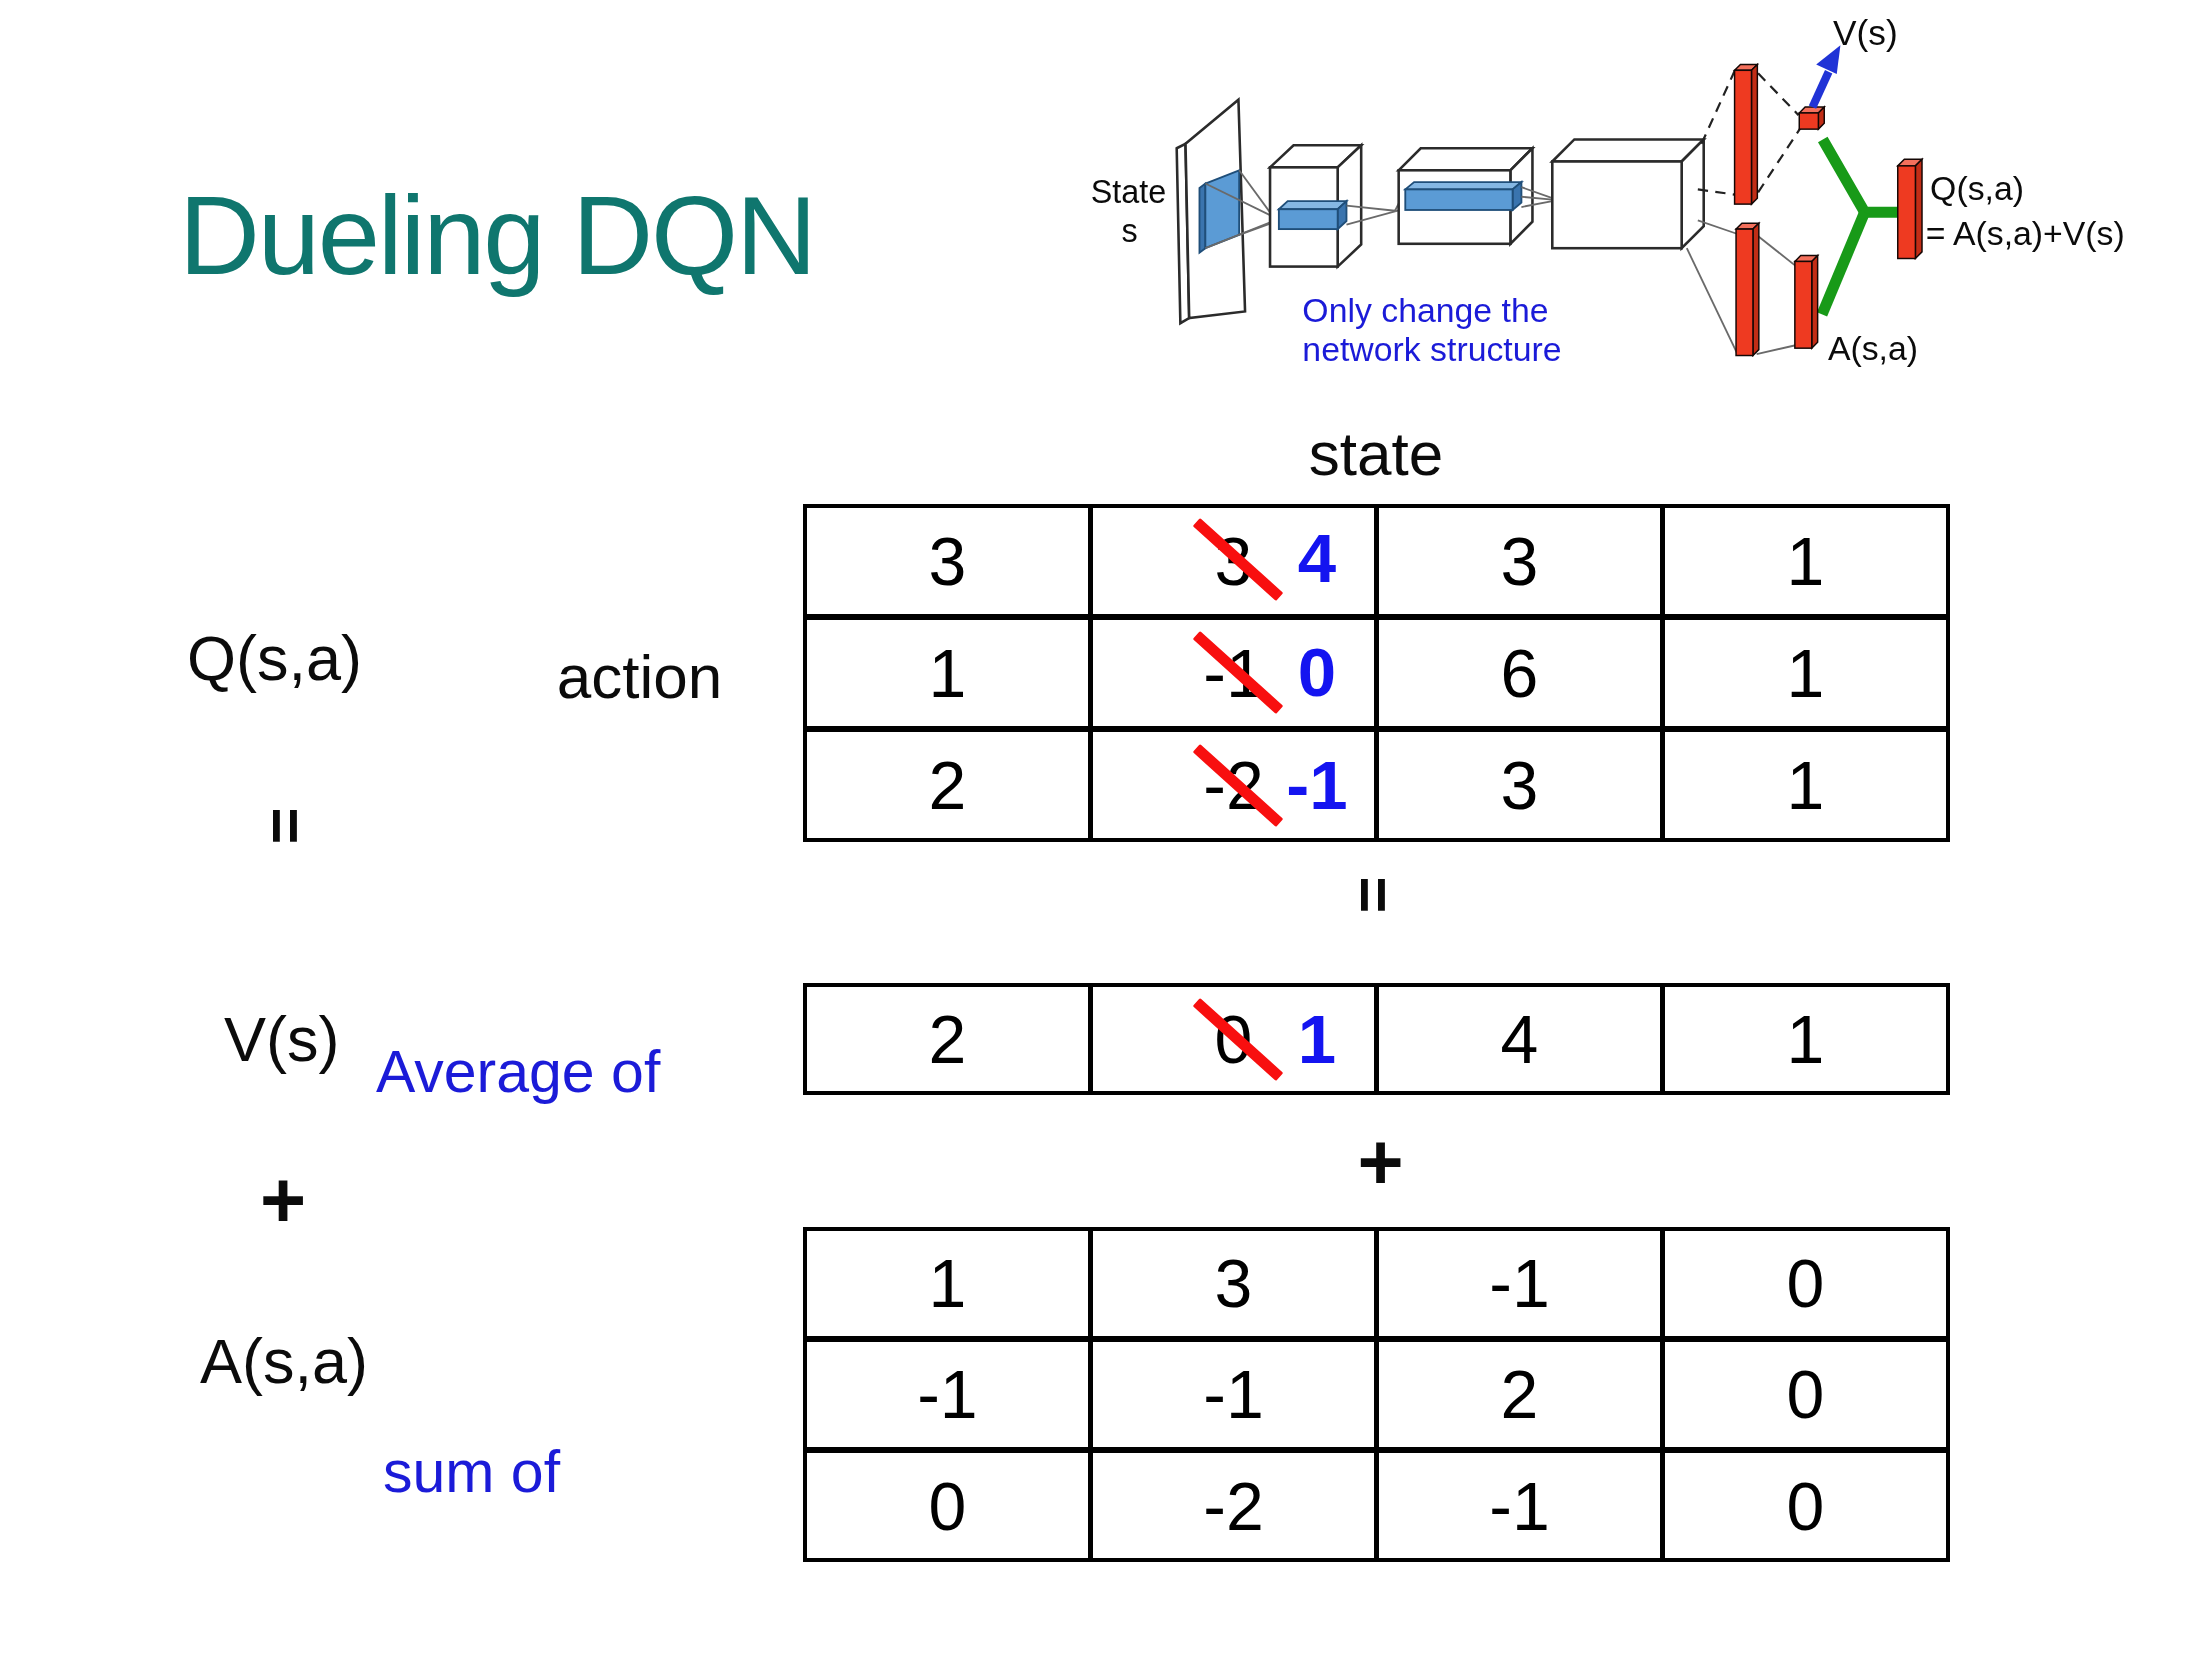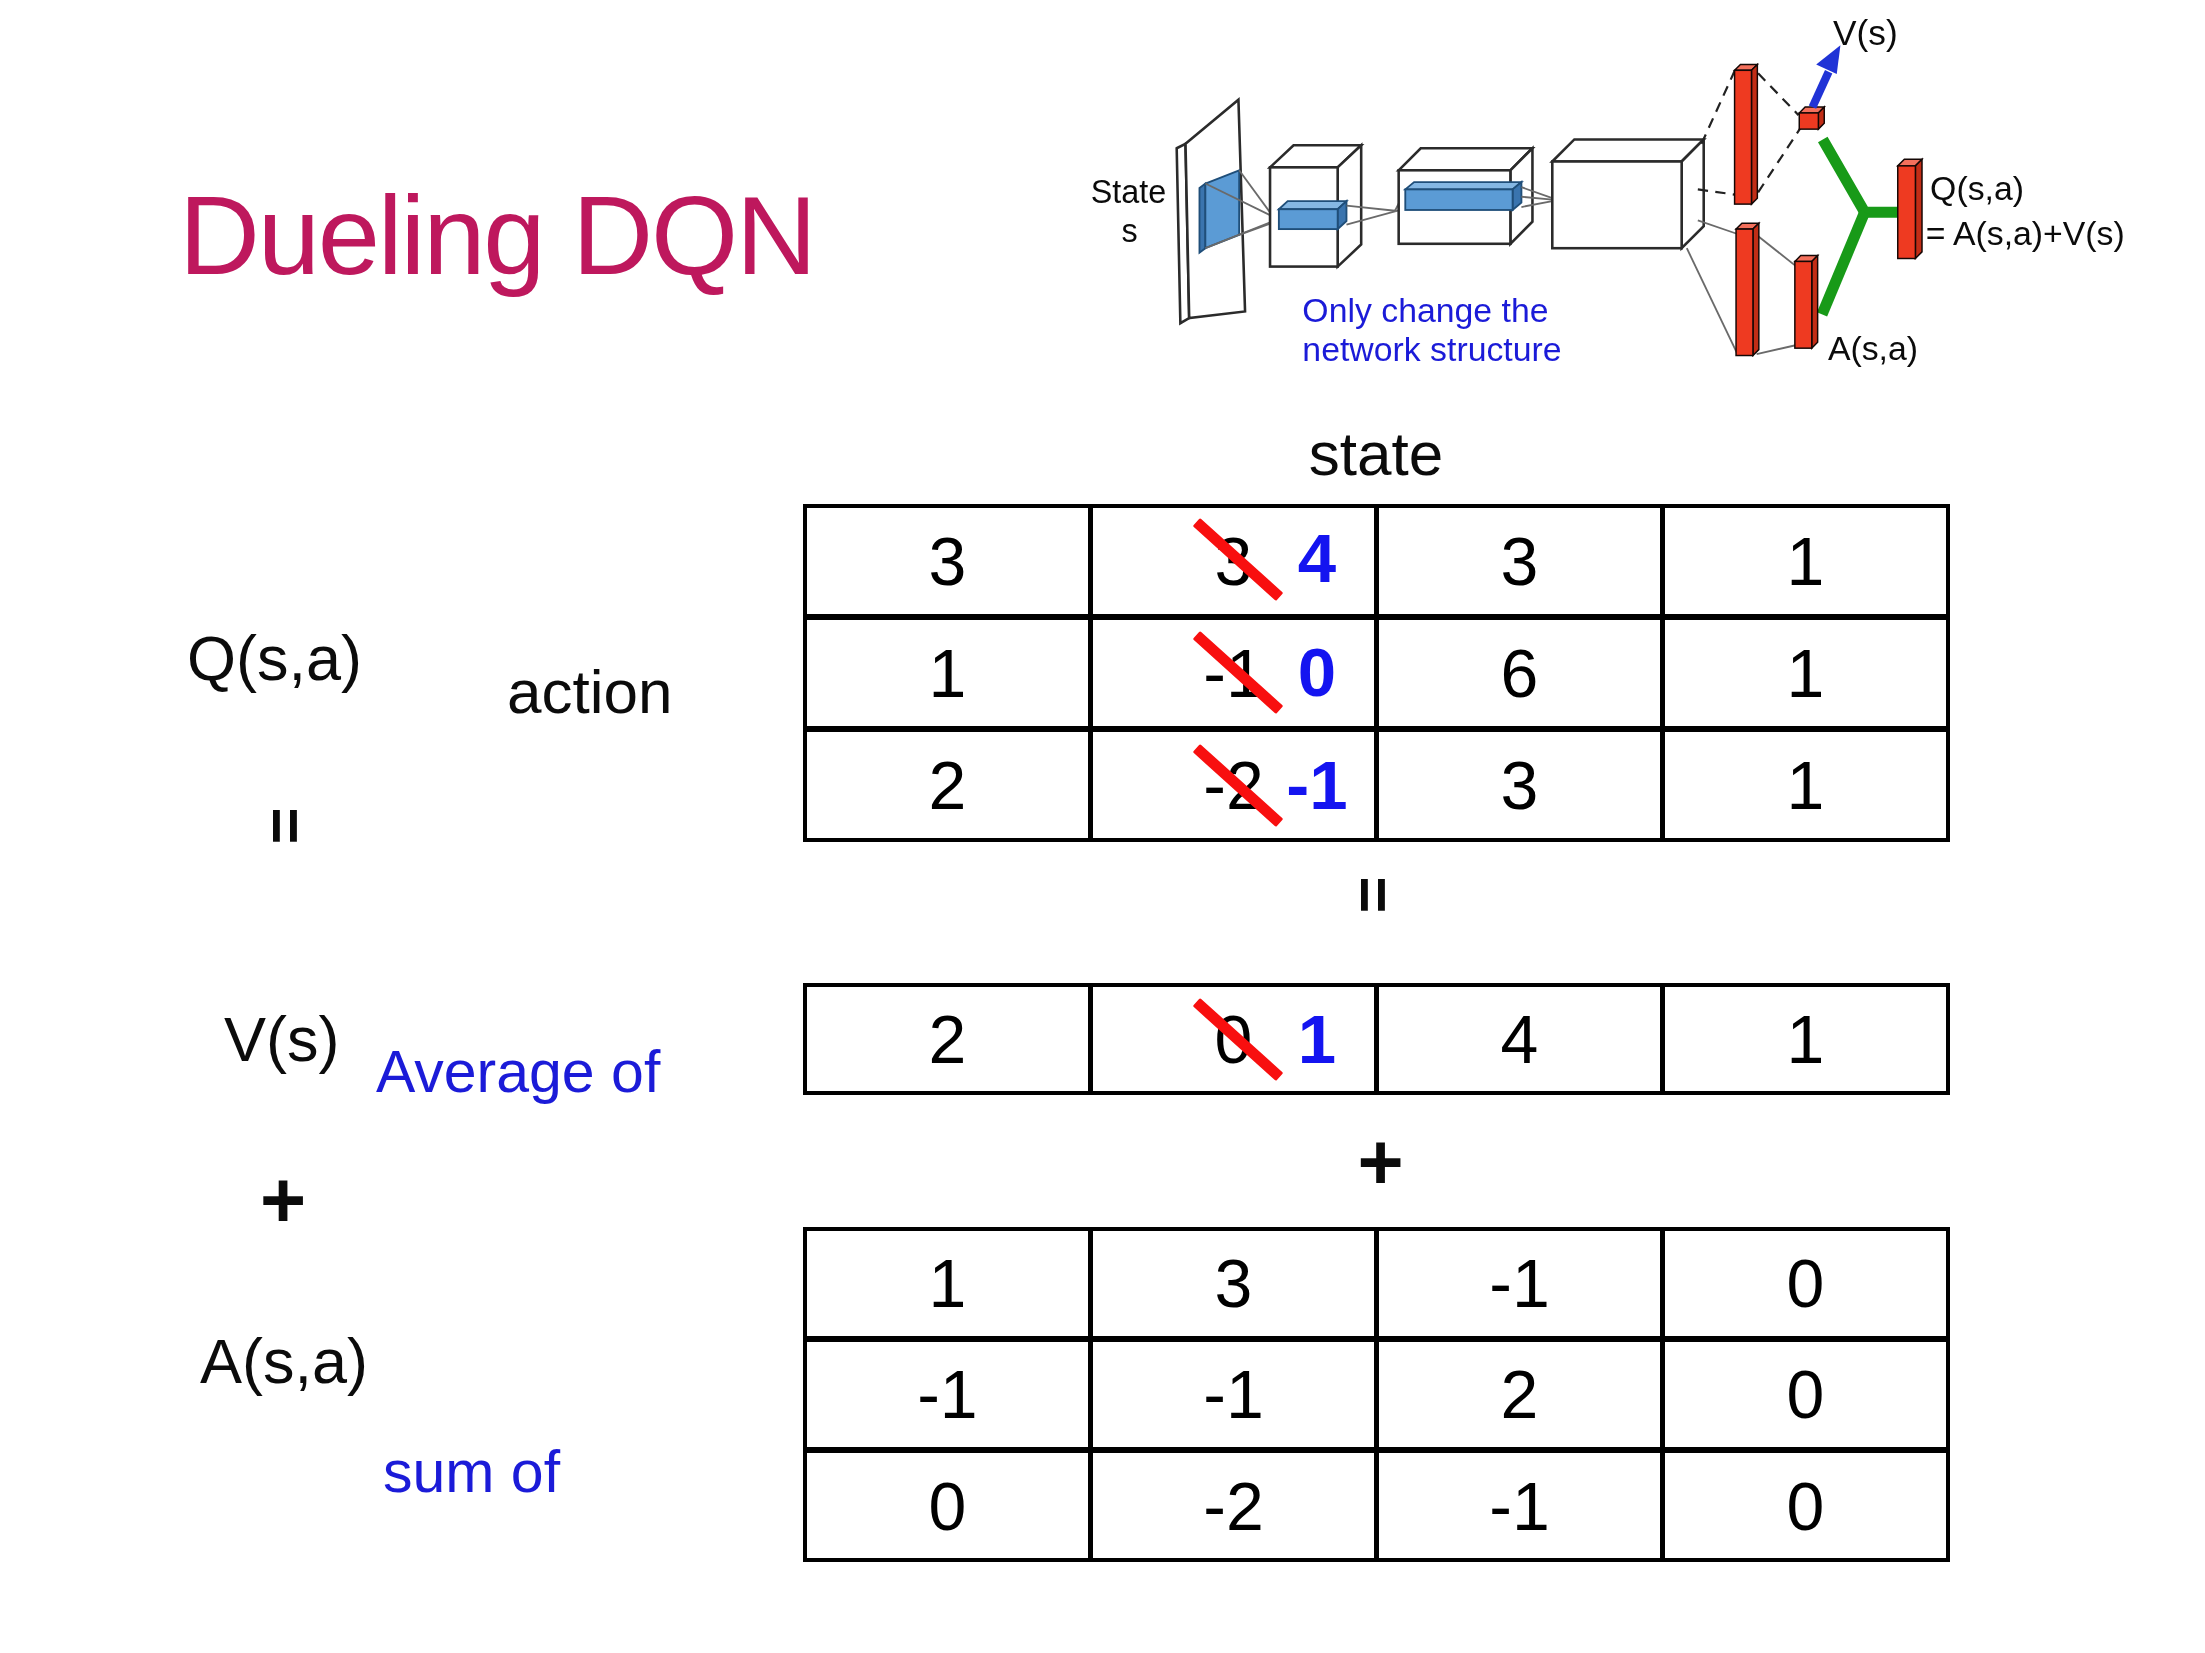--- a/index.html
+++ b/index.html
@@ -2,21 +2,21 @@
 <html style="--red: #ee3a21; --red-top: #f4705c; --red-side: #c22d16; --green: #189a18; --arrow-blue: #2033d6; --shape-blue: #5b9bd5; --shape-blue-top: #85b7e3; --shape-blue-side: #3a74ae; --note-blue: #1b1bd8; --strike-red: #f80f0f; --correction-blue: #1414f0;font-size:11.8px"><head>
 <meta charset="utf-8">
 <style>
   html,body { margin:0; padding:0; background:#ffffff; }
   #slide {
     position:relative; width:2205px; height:1654px; background:#ffffff;
     font-family:"Liberation Sans", sans-serif; color:#0b0b0b; overflow:hidden;
   }
   .abs { position:absolute; }
 
-  .title { font-size:112px; letter-spacing:-2.2px; color:#be185d; white-space:nowrap; }
+  .title { font-size:112px; letter-spacing:-2.2px; color:#0f766e; white-space:nowrap; }
 
   .biglabel { font-size:63px; white-space:nowrap; }
   .header-label { font-size:62px; white-space:nowrap; }
 
   .note { color:var(--note-blue); font-size:59px; line-height:1.5; white-space:nowrap; }
 
   .sym { display:flex; align-items:center; justify-content:center; }
   .sym-eq { font-size:63px; font-weight:700; transform:rotate(90deg); }
   .sym-plus { font-size:79px; font-weight:600; }
 
@@ -202,21 +202,21 @@
   <div class="abs biglabel" style="left:200px; top:1325px;">A(s,a)</div>
 
   <div class="abs note" style="left:376px; top:1028px;text-align:right;">
     <div>Average of</div>
   </div>
   <div class="abs note" style="left:383px; top:1428px;">
     <div>sum of</div>
   </div>
 
   <div class="abs header-label" style="left:1229px; top:418px; width:294px; text-align:center;">state</div>
-  <div class="abs header-label" style="left:507px; top:641px; width:265px; text-align:left;margin-top:15px;">action</div>
+  <div class="abs header-label" style="left:507px; top:641px; width:265px; text-align:center;">action</div>
 
   <div class="mtable cols4 rows3" style="left:803px; top:504px; width:1147px; height:338px;">
     <div class="cell">3</div>
     <div class="cell">3</div>
     <div class="cell">3</div>
     <div class="cell">1</div>
     <div class="cell">1</div>
     <div class="cell">-1</div>
     <div class="cell">6</div>
     <div class="cell">1</div>

